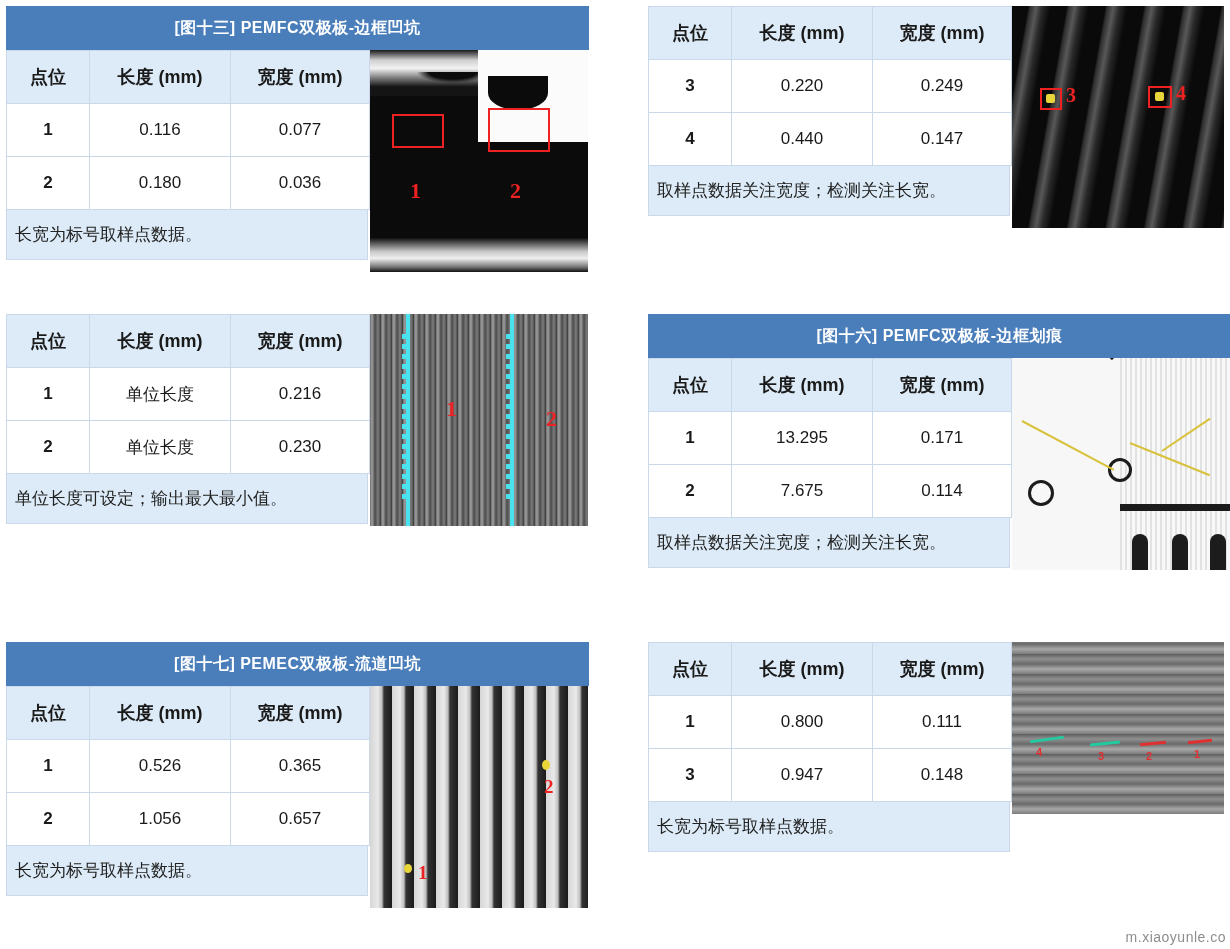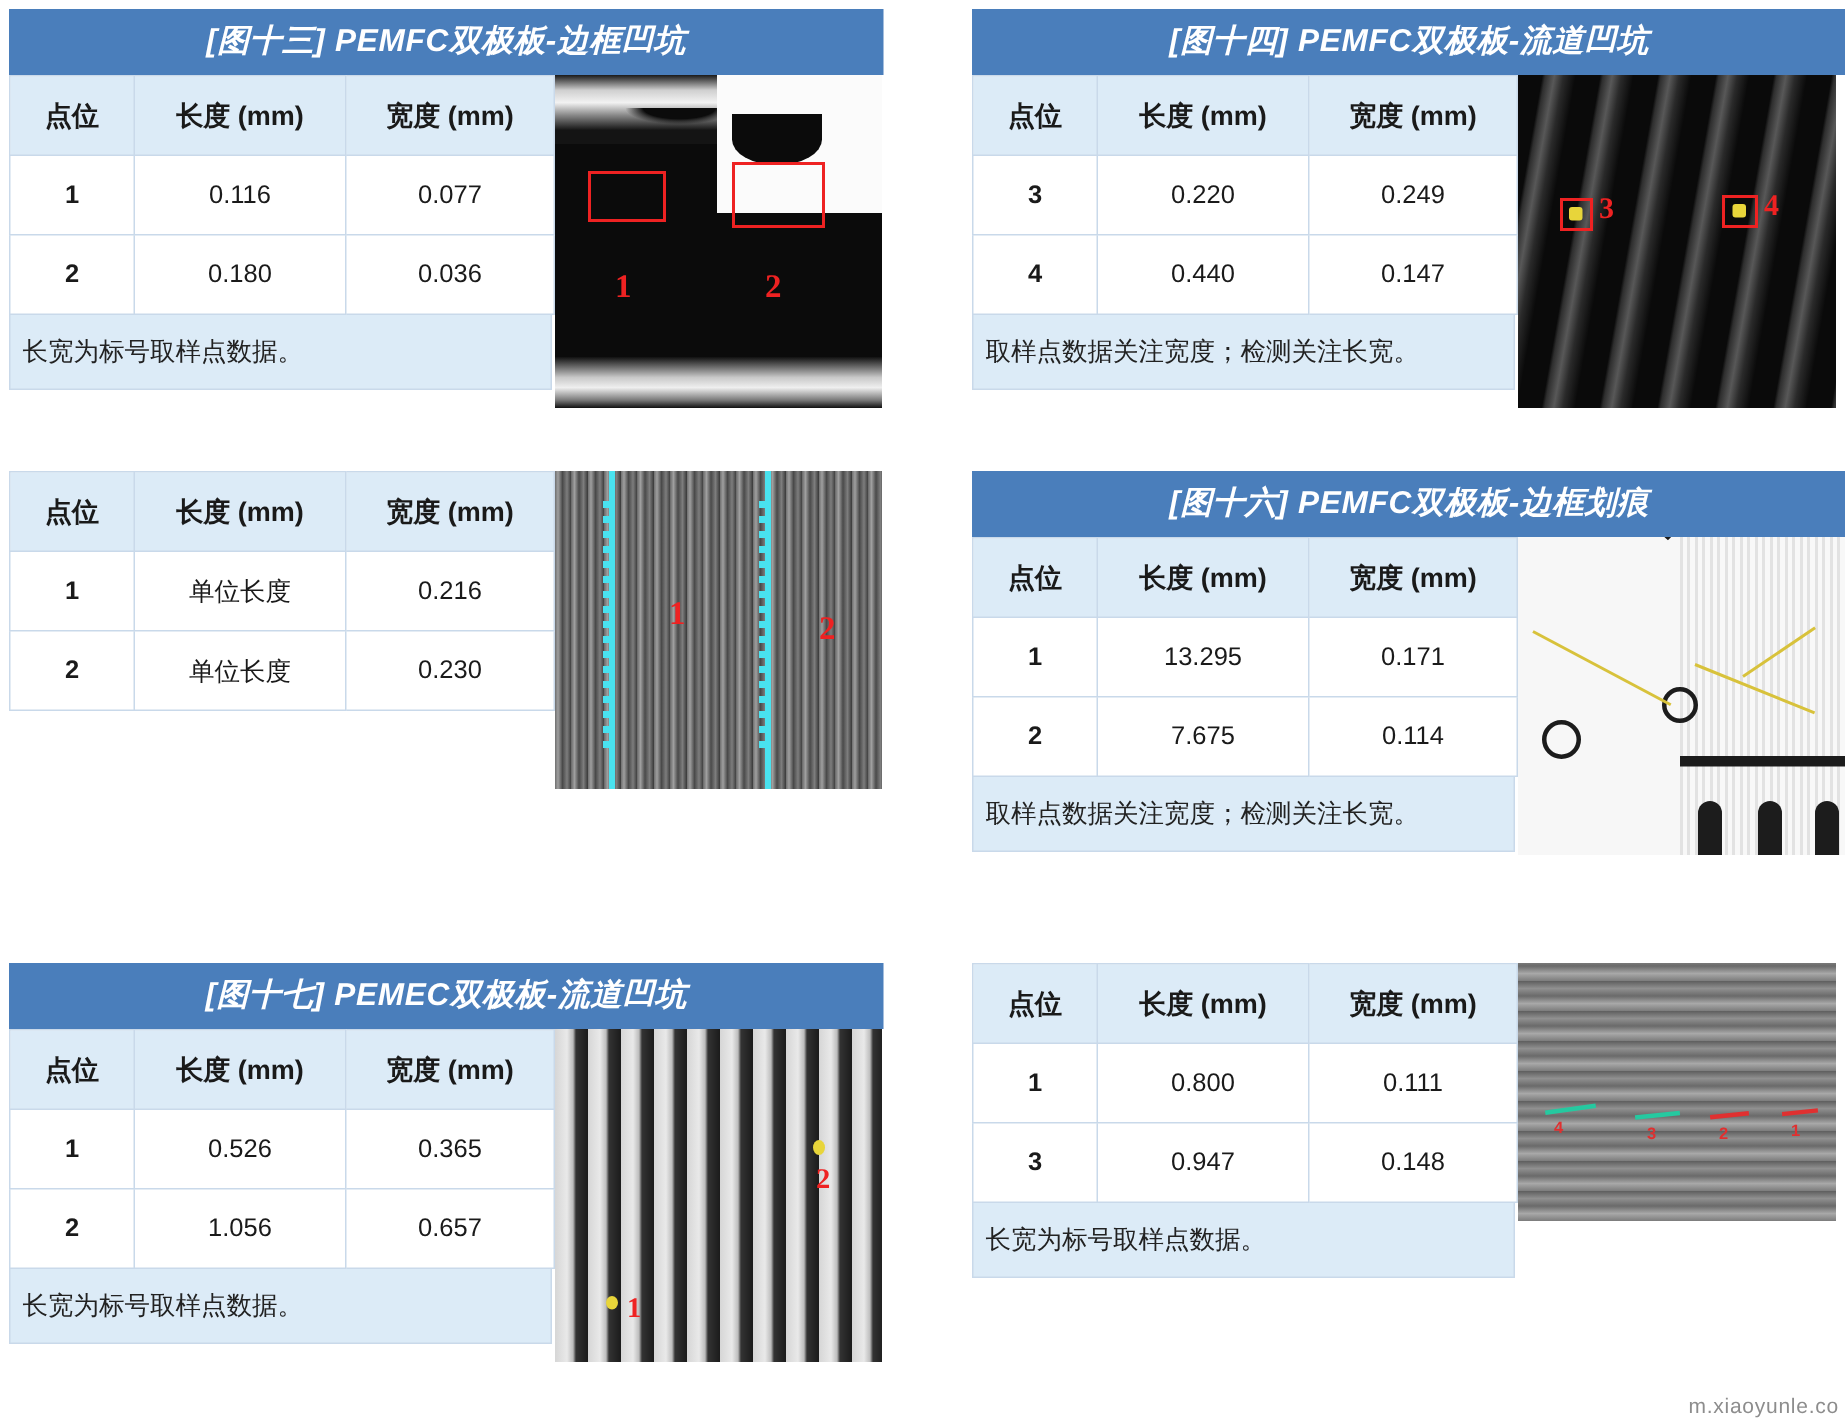--- a/index.html
+++ b/index.html
@@ -24,29 +24,28 @@
     padding: 6px 0 0 6px;
     box-sizing: border-box;
   }
   .card {
     width: 583px;
     position: relative;
   }
   .card-title {
     background: #4a7ebb;
     color: #ffffff;
-    font-size: 21px;
+    font-size: 16px;
     font-weight: bold;
     text-align: center;
     height: 44px;
     line-height: 44px;
     letter-spacing: 0.5px;
     white-space: nowrap;
     overflow: hidden;
-    font-style: italic;
   }
   .card-body {
     display: flex;
     align-items: flex-start;
   }
   .tbl-wrap {
     flex: 0 0 auto;
   }
   table.data {
     border-collapse: collapse;
@@ -225,21 +224,20 @@
         <div class="red-rect" style="left:22px;top:64px;width:52px;height:34px;"></div>
         <div class="red-rect" style="left:118px;top:58px;width:62px;height:44px;"></div>
         <div class="red-lbl" style="left:40px;top:128px;">1</div>
         <div class="red-lbl" style="left:140px;top:128px;">2</div>
         <div class="botband"></div>
       </div>
     </div>
   </div>
 
   <div class="card">
-    <div class="card-title">[图十四] PEMFC双极板-流道凹坑</div>
     <div class="card-body">
       <div class="tbl-wrap">
         <table class="data">
           <tbody>
               <tr>
             <th style="width:82px">点位</th>
             <th style="width:140px">长度 (mm)</th>
             <th style="width:138px">宽度 (mm)</th>
           </tr>
           <tr>
@@ -282,20 +280,21 @@
             <td>单位长度</td>
             <td>0.216</td>
           </tr>
           <tr>
             <td class="idx">2</td>
             <td>单位长度</td>
             <td>0.230</td>
           </tr>
         </tbody>
           </table>
+        <div class="note" style="width:362px">单位长度可设定；输出最大最小值。</div>
       </div>
       <div class="img-box im15">
         <div class="cyan-line" style="left:36px;top:0;height:100%;"></div>
         <div class="cyan-dash" style="left:32px;top:20px;height:170px;"></div>
         <div class="cyan-line" style="left:140px;top:0;height:100%;"></div>
         <div class="cyan-dash" style="left:136px;top:20px;height:170px;"></div>
         <div class="red-lbl" style="left:76px;top:82px;">1</div>
         <div class="red-lbl" style="left:176px;top:92px;">2</div>
       </div>
     </div>

